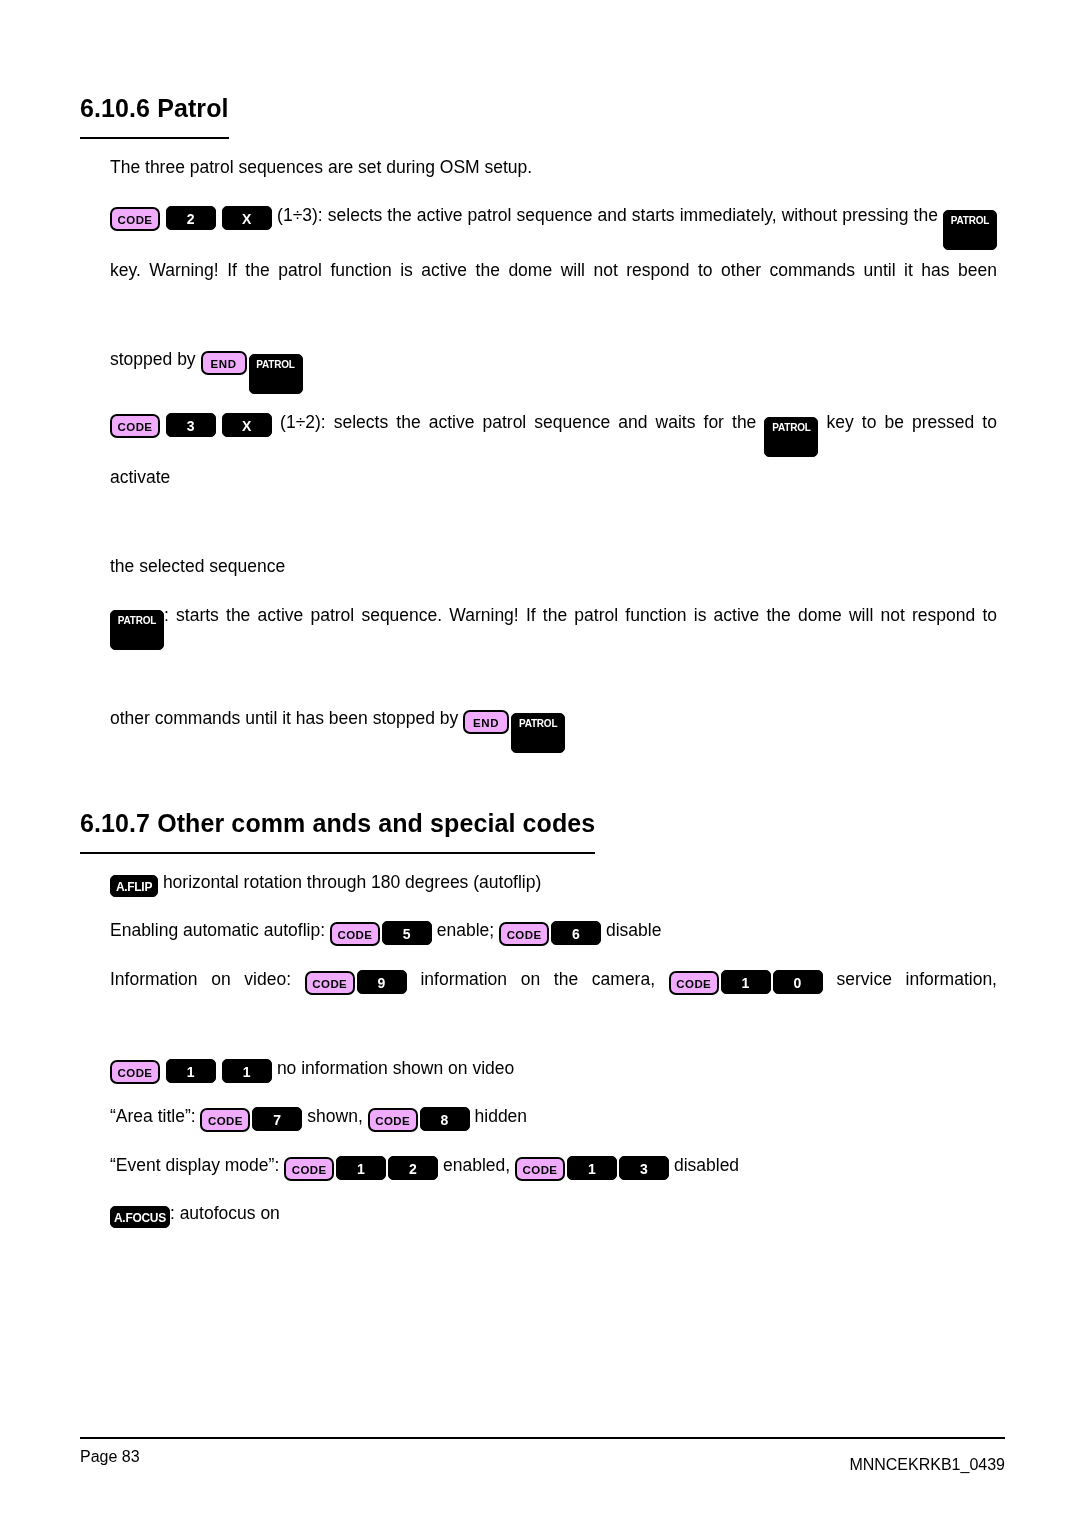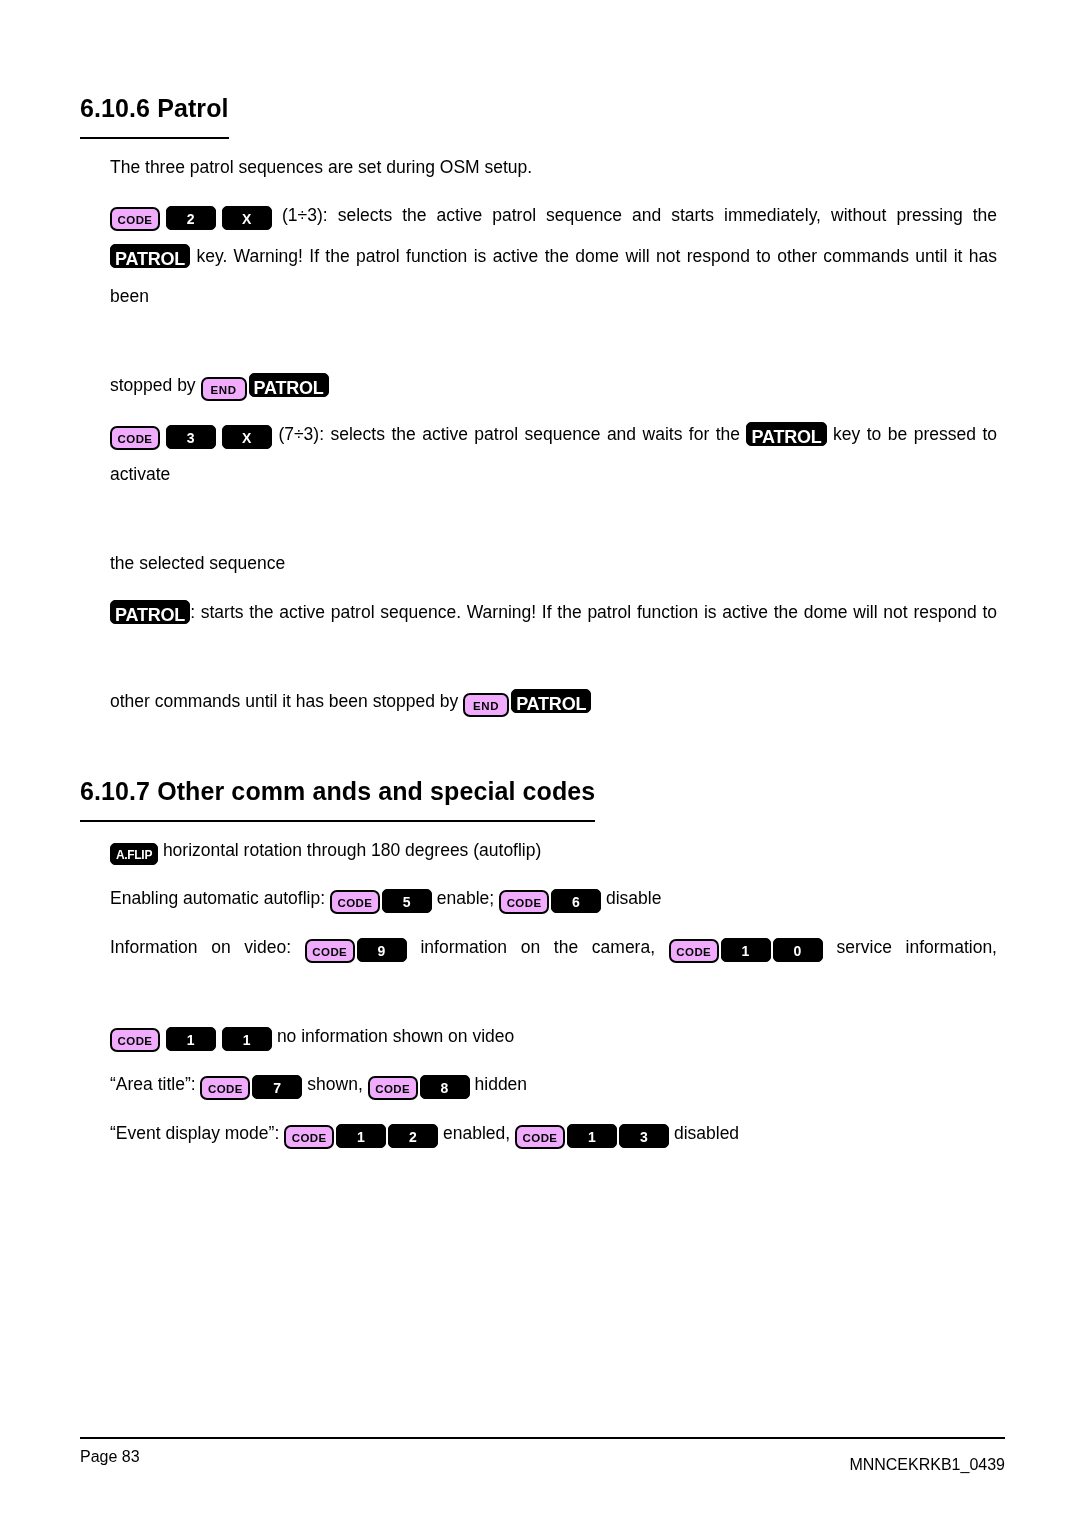--- a/index.html
+++ b/index.html
@@ -104,22 +104,22 @@
   }
   .key.k-num {
     width: 50px;
     height: 24px;
     font-size: 14px;
     padding-top: 5px;
     letter-spacing: 0.5px;
   }
   .key.k-patrol {
     min-width: 54px;
-    height: 24px;
-    font-size: 18px;
+    height: 40px;
+    font-size: 10px;
     padding: 5px 4px 0 4px;
     letter-spacing: -0.2px;
   }
   .key.k-flip {
     min-width: 48px;
     height: 22px;
     font-size: 12px;
     padding: 5px 3px 0 3px;
     letter-spacing: -0.3px;
   }
@@ -184,21 +184,21 @@
       <span>(1÷3): selects the active patrol sequence and starts immediately, without pressing the</span>
       <span class="key dark k-patrol">PATROL</span>
       <span>key. Warning! If the patrol function is active the dome will not respond to other commands until it has been</span>
     </p>
     <p class="para nojust">
       <span>stopped by</span>
       <span class="key light k-end">END</span><span class="keygap-tight"></span><span class="key dark k-patrol">PATROL</span>
     </p>
 
     <p class="para justify-all blk"><span class="key light k-code">CODE</span><span class="keygap"></span><span class="key dark k-num">3</span><span class="keygap"></span><span class="key dark k-num">X</span>
-      <span>(7÷3): selects the active patrol sequence and waits for the</span>
+      <span>(1÷2): selects the active patrol sequence and waits for the</span>
       <span class="key dark k-patrol">PATROL</span>
       <span>key to be pressed to activate</span>
     </p>
     <p class="para nojust">
       <span>the selected sequence</span>
     </p>
 
     <p class="para justify-all blk"><span class="key dark k-patrol">PATROL</span><span>: starts the active patrol sequence. Warning! If the patrol function is active the dome will not respond to</span>
     </p>
     <p class="para nojust">
@@ -244,20 +244,22 @@
     </p>
 
     <p class="para nojust">
       <span>“Event display mode”:</span>
       <span class="key light k-code">CODE</span><span class="keygap-tight"></span><span class="key dark k-num">1</span><span class="keygap-tight"></span><span class="key dark k-num">2</span>
       <span>enabled,</span>
       <span class="key light k-code">CODE</span><span class="keygap-tight"></span><span class="key dark k-num">1</span><span class="keygap-tight"></span><span class="key dark k-num">3</span>
       <span>disabled</span>
     </p>
 
+    <p class="para nojust"><span class="key dark k-focus">A.FOCUS</span><span>: autofocus on</span>
+    </p>
 
   </div>
 
   <div class="footer">
     <div class="footer-rule"></div>
     <div class="footer-row">
       <div class="footer-page">Page 83</div>
       <div class="footer-code">MNNCEKRKB1_0439</div>
     </div>
   </div>

